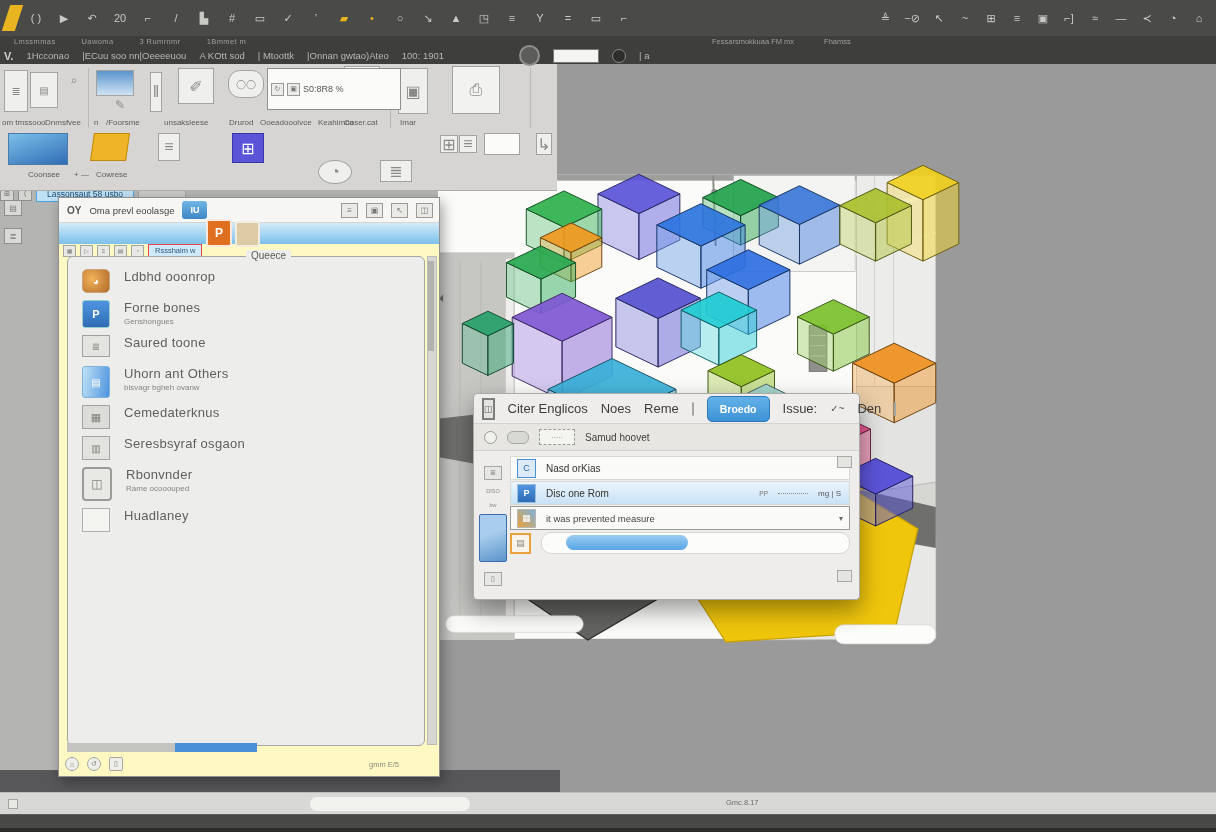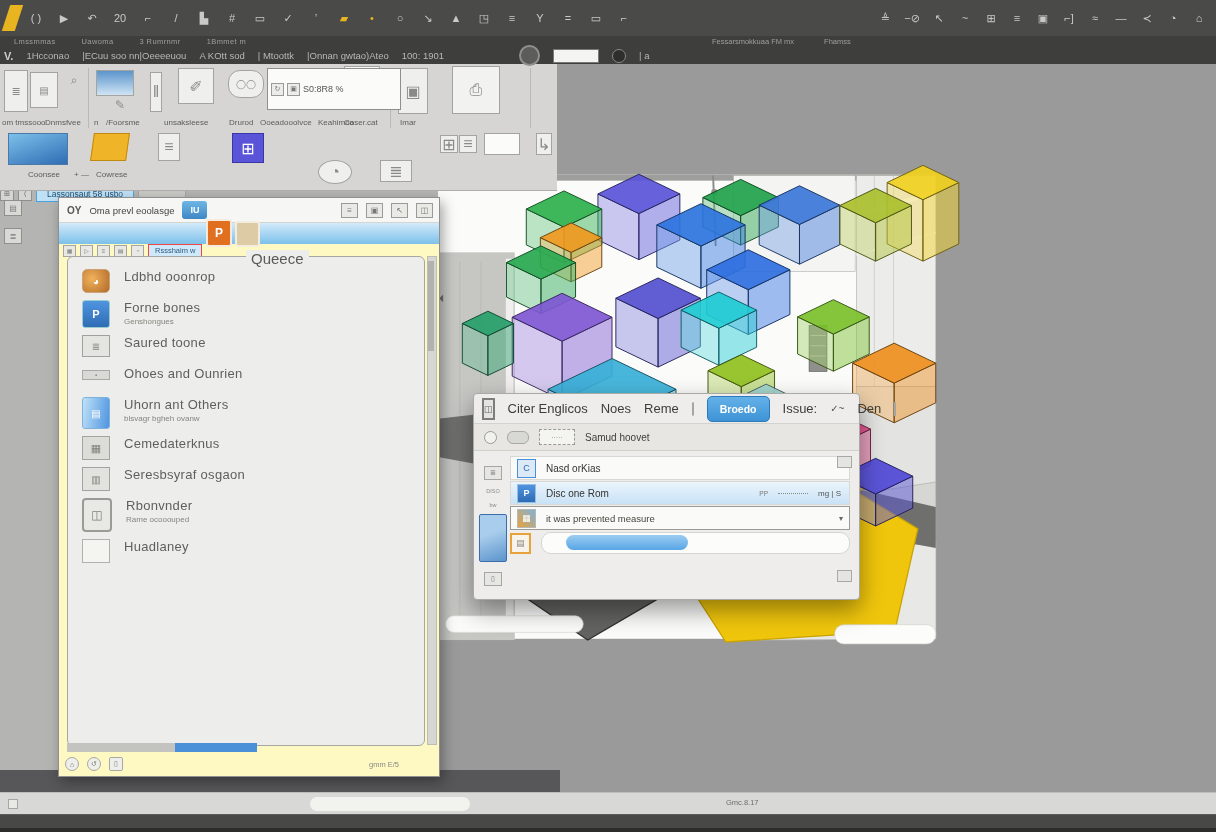--- a/index.html
+++ b/index.html
@@ -65,21 +65,21 @@
             border-radius:3px;color:#fff;font-size:12px;font-weight:bold;display:flex;align-items:center;justify-content:center;}
   #band-beige{position:absolute;left:176px;top:-2px;width:21px;height:22px;background:#ddcba6;border:2px solid #f3ede0;
             border-radius:3px;}
   #pw-tools{position:absolute;left:4px;top:46px;width:372px;height:13px;display:flex;align-items:center;gap:4px;}
   .pw-mi{width:11px;height:10px;border:1px solid #a5a5a2;background:#e8e8e5;font-size:6px;color:#777;
          display:flex;align-items:center;justify-content:center;}
   #pw-selchip{height:11px;padding:0 6px;background:#cfe8fa;border:1px solid #ef4444;font-size:7.5px;color:#2a5c82;
          display:flex;align-items:center;}
   #groupbox{position:absolute;left:8px;top:58px;width:356px;height:488px;border:1px solid #a6a6a3;border-radius:6px;
             background:#ededeb;}
-  #gb-label{position:absolute;left:178px;top:-7px;background:#ededeb;padding:0 5px;font-size:15px;color:#5a5a56;}
+  #gb-label{position:absolute;left:178px;top:-7px;background:#ededeb;padding:0 5px;font-size:10px;color:#5a5a56;}
   #plist{position:absolute;left:14px;top:12px;width:320px;display:flex;flex-direction:column;}
   .pitem{display:flex;align-items:flex-start;gap:14px;margin-bottom:7px;min-height:24px;}
   .li-icon{flex:0 0 26px;display:flex;align-items:center;justify-content:center;}
   .li-icon i{font-style:normal;}
   .li-label{display:block;font-size:13px;color:#5f5f5b;letter-spacing:.3px;}
   .li-sub{display:block;font-size:8px;color:#85857f;margin-top:2px;}
   .li-sub:empty{display:none;}
   .ic-swirl{width:26px;height:22px;border-radius:5px;background:radial-gradient(circle at 35% 40%,#f2b25c,#b06a28);border:1px solid #caa37a;}
   .ic-swirl i{color:#fff;font-size:10px;}
   .ic-bluedoc{width:24px;height:26px;background:linear-gradient(#4f94e0,#2f6cb4);border:1px solid #9cc;border-radius:3px;}
@@ -519,29 +519,20 @@
           <div class="pitem">
             <span class="li-icon ic-graydoc">
               <i>≣</i>
             </span>
             <span class="li-text">
               <span class="li-label">Saured toone</span>
 
             </span>
           </div>
           <div class="pitem">
-            <span class="li-icon ic-tinydash">
-              <i>▪</i>
-            </span>
-            <span class="li-text">
-              <span class="li-label">Ohoes and Ounrien</span>
-
-            </span>
-          </div>
-          <div class="pitem">
             <span class="li-icon ic-bluebook">
               <i>▤</i>
             </span>
             <span class="li-text">
               <span class="li-label">Uhorn ant Others</span>
               <span class="li-sub">blsvagr bgheh ovanw</span>
             </span>
           </div>
           <div class="pitem">
             <span class="li-icon ic-gear">

